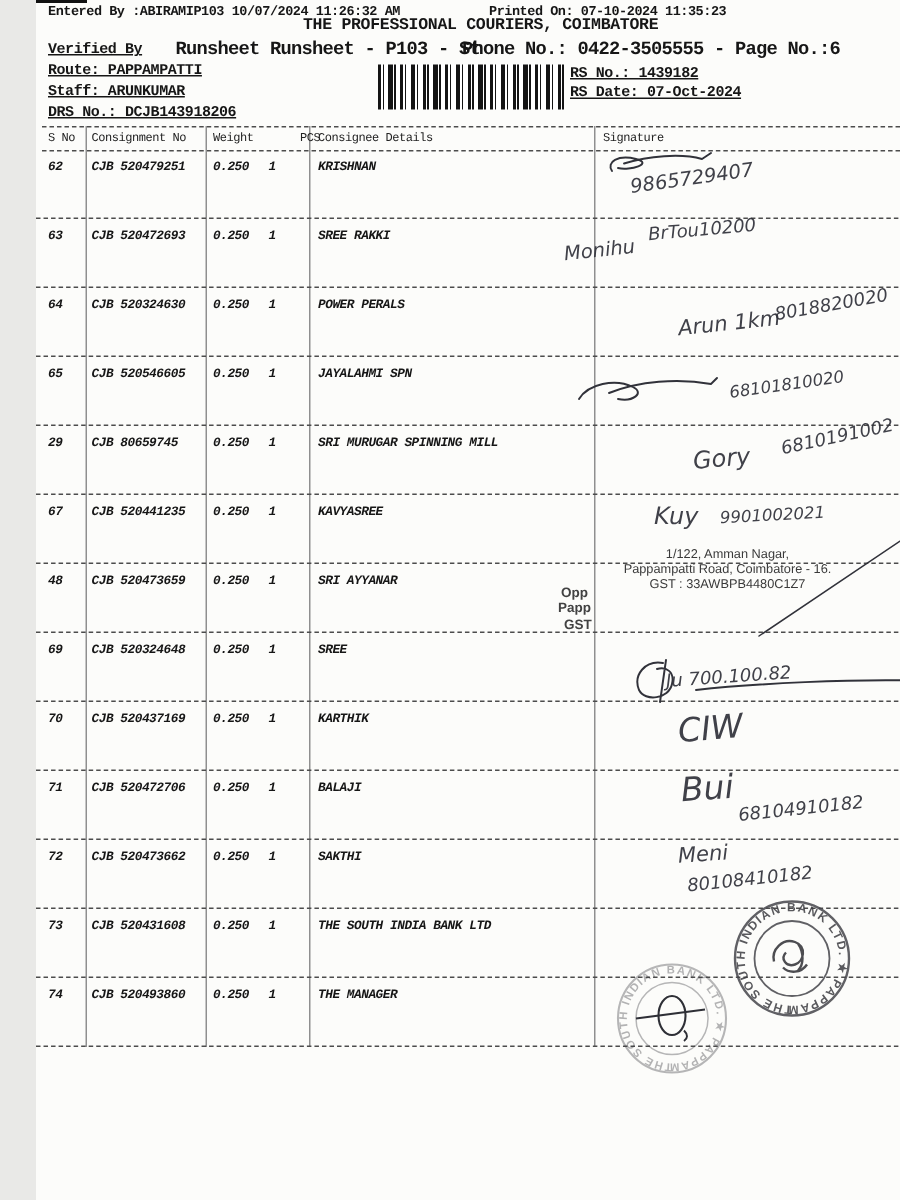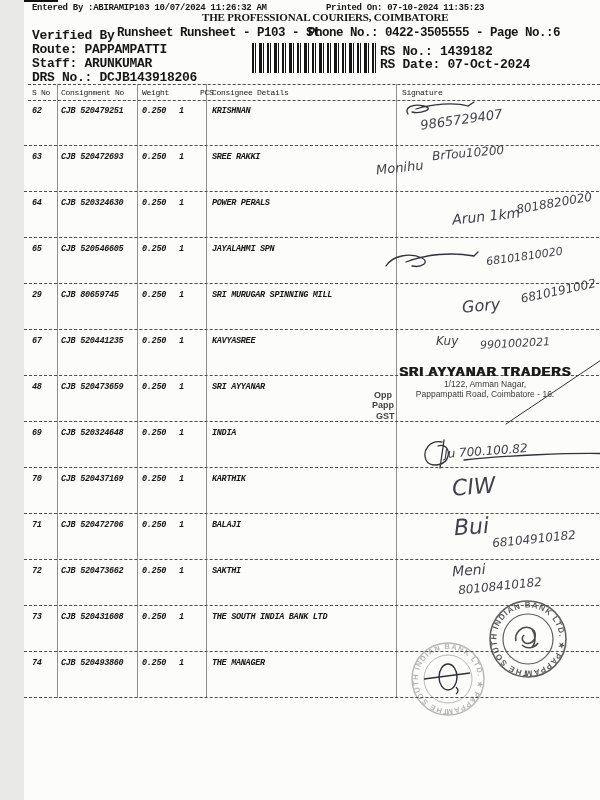--- a/index.html
+++ b/index.html
@@ -2,21 +2,21 @@
 <html><head>
 <meta charset="utf-8">
 <style>
   html,body{margin:0;padding:0;}
   body{width:600px;height:800px;background:#e9e9e7;font-family:"Liberation Mono","DejaVu Sans Mono",monospace;}
   .page{position:relative;width:600px;height:800px;background:#fcfcfa;overflow:hidden;color:#161616;margin-left:24px;}
   .abs{position:absolute;white-space:nowrap;}
   .hdr-small{font-size:9px;font-weight:bold;letter-spacing:-0.3px;}
   .title{font-size:11px;font-weight:bold;letter-spacing:-0.2px;}
   .big{font-size:12.5px;font-weight:bold;letter-spacing:-0.5px;}
-  .meta{font-size:13px;font-weight:bold;letter-spacing:-0.3px;}
+  .meta{font-size:10px;font-weight:bold;letter-spacing:-0.3px;text-decoration:underline;}
   .barcode{position:absolute;left:228px;top:43px;width:124px;height:30px;
     background:repeating-linear-gradient(90deg,#141414 0 2px,#fff 2px 3px,#141414 3px 4px,#fff 4px 7px,#141414 7px 10px,#fff 10px 11px,#141414 11px 12px,#fff 12px 15px);}
   
   .tline{position:absolute;left:4px;width:592px;border-top:1px dashed #4c4c4c;height:0;}
   .vline{position:absolute;top:84px;height:614px;width:0;border-left:1px solid #8f8f8f;}
   .thead-label{position:absolute;top:88px;font-size:8px;color:#222;letter-spacing:-0.3px;}
   .tbody{position:absolute;left:0;top:100px;width:600px;font-style:italic;}
   .row{position:relative;width:600px;height:46px;border-bottom:1px dashed #4c4c4c;box-sizing:border-box;}
   .cell{position:absolute;top:6px;font-size:8.5px;font-weight:bold;letter-spacing:-0.3px;white-space:nowrap;}
   .cell.sno{left:8px;} .cell.consignment{left:37px;} .cell.weight{left:118px;}
@@ -39,21 +39,21 @@
 </style>
 </head>
 <body>
 
 <div class="page">
 
   <div class="artifact" style="left:0;top:0;width:34px;height:2px;"></div>
 
   <div class="abs hdr-small" style="left:8px;top:3px;">Entered By :ABIRAMIP103 10/07/2024 11:26:32 AM</div>
   <div class="abs hdr-small" style="left:302px;top:3px;">Printed On: 07-10-2024 11:35:23</div>
-  <div class="abs title" style="left:178px;top:11px;font-family:Liberation Serif, serif;">THE PROFESSIONAL COURIERS, COIMBATORE</div>
+  <div class="abs title" style="left:178px;top:11px;">THE PROFESSIONAL COURIERS, COIMBATORE</div>
   <div class="abs meta" style="left:8px;top:28px;">Verified By</div>
   <div class="abs big" style="left:93px;top:26px;">Runsheet Runsheet - P103 - St</div>
   <div class="abs big" style="left:284px;top:26px;">Phone No.: 0422-3505555 - Page No.:6</div>
   <div class="abs meta" style="left:8px;top:42px;">Route: PAPPAMPATTI</div>
   <div class="abs meta" style="left:8px;top:56px;">Staff: ARUNKUMAR</div>
   <div class="abs meta" style="left:8px;top:70px;">DRS No.: DCJB143918206</div>
   <div class="barcode"></div>
   <div class="abs meta" style="left:356px;top:44px;">RS No.: 1439182</div>
   <div class="abs meta" style="left:356px;top:57px;">RS Date: 07-Oct-2024</div>
 
@@ -119,21 +119,21 @@
         <span class="cell consignment">CJB 520473659</span>
         <span class="cell weight">0.250</span>
         <span class="cell pcs">1</span>
         <span class="cell consignee">SRI AYYANAR</span>
       </div>
       <div class="row">
         <span class="cell sno">69</span>
         <span class="cell consignment">CJB 520324648</span>
         <span class="cell weight">0.250</span>
         <span class="cell pcs">1</span>
-        <span class="cell consignee">INDIA</span>
+        <span class="cell consignee">SREE</span>
       </div>
       <div class="row">
         <span class="cell sno">70</span>
         <span class="cell consignment">CJB 520437169</span>
         <span class="cell weight">0.250</span>
         <span class="cell pcs">1</span>
         <span class="cell consignee">KARTHIK</span>
       </div>
       <div class="row">
         <span class="cell sno">71</span>
@@ -177,31 +177,31 @@
   <div class="hw" style="left:428px;top:208px;font-size:14px;transform:rotate(-6deg);">Arun 1km</div>
 
   <svg class="pen-svg" style="left:358px;top:248px;" width="100" height="26">
     <path d="M4,18 C10,8 28,4 40,10 C48,14 40,20 30,18 M24,14 C44,6 70,4 92,8 L96,4"></path>
   </svg>
   <div class="hw" style="left:462px;top:250px;font-size:11px;transform:rotate(-8deg);">68101810020</div>
 
   <div class="hw" style="left:438px;top:296px;font-size:16px;transform:rotate(-5deg);">Gory</div>
   <div class="hw" style="left:496px;top:284px;font-size:12px;transform:rotate(-12deg);">6810191002</div>
 
-  <div class="hw" style="left:412px;top:334px;font-size:12px;">Kuy</div>
+  <div class="hw" style="left:412px;top:334px;font-size:16px;">Kuy</div>
   <div class="hw" style="left:456px;top:337px;font-size:11px;transform:rotate(-3deg);">9901002021</div>
 
   <svg class="pen-svg" style="left:470px;top:340px;" width="130" height="90">
     <line x1="128" y1="6" x2="12" y2="84" style="stroke-width:1;"></line>
   </svg>
 
   <div class="stamp">
-    <div class="s-title">SRI AYYANAR TRADERS</div>
     <div class="s-line">1/122, Amman Nagar,</div>
     <div class="s-line">Pappampatti Road, Coimbatore - 16.</div>
+    <div class="s-line">GST : 33AWBPB4480C1Z7</div>
   </div>
   <div class="stamp-ghost" style="left:350px;top:390px;">Opp</div>
   <div class="stamp-ghost" style="left:348px;top:400px;">Papp</div>
   <div class="stamp-ghost" style="left:352px;top:411px;">GST</div>
 
   <svg class="pen-svg" style="left:396px;top:438px;" width="210" height="34">
     <path d="M22,4 C10,2 2,12 6,22 C10,30 26,28 28,18 C30,10 24,6 18,8 M24,2 L20,30 M44,22 C80,18 150,14 200,16"></path>
   </svg>
   <div class="hw" style="left:420px;top:444px;font-size:12px;transform:rotate(-4deg);">Ju 700.100.82</div>
 

